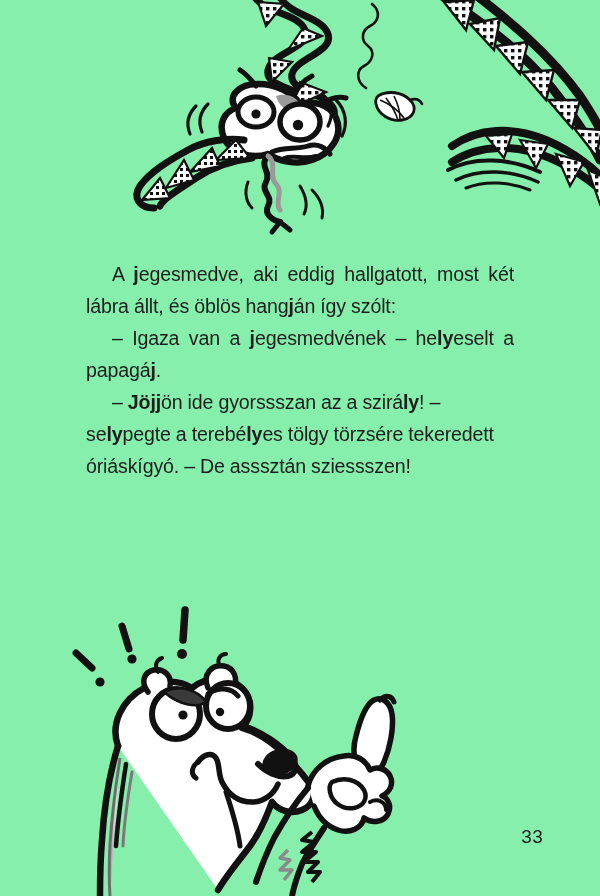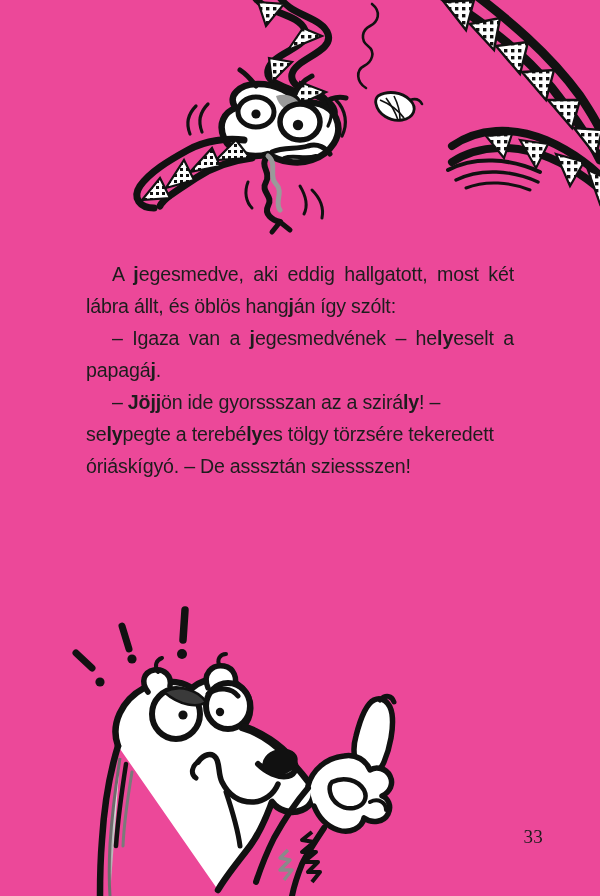--- a/index.html
+++ b/index.html
@@ -8,21 +8,21 @@
     width: 600px;
     height: 896px;
     background: #ffffff;
     overflow: hidden;
   }
 
   #page {
     position: relative;
     width: 600px;
     height: 896px;
-    background: #ec4899;
+    background: #86efac;
     font-family: "Liberation Sans", sans-serif;
   }
 
   
   #illo-top {
     position: absolute;
     left: 0;
     top: 0;
     width: 600px;
     height: 240px;
@@ -50,21 +50,21 @@
   }
   .para.last-left { text-align: left; }
 
   .para b { font-weight: 700; }
 
   
   #page-number {
     position: absolute;
     right: 57px;
     bottom: 48px;
-    font-family: Liberation Serif, serif;
+    font-family: Liberation Sans, sans-serif;
     font-size: 19px;
     color: #1d1d1d;
     letter-spacing: 0.3px;
   }
 
   
   #illo-bottom {
     position: absolute;
     left: 40px;
     bottom: 0;

